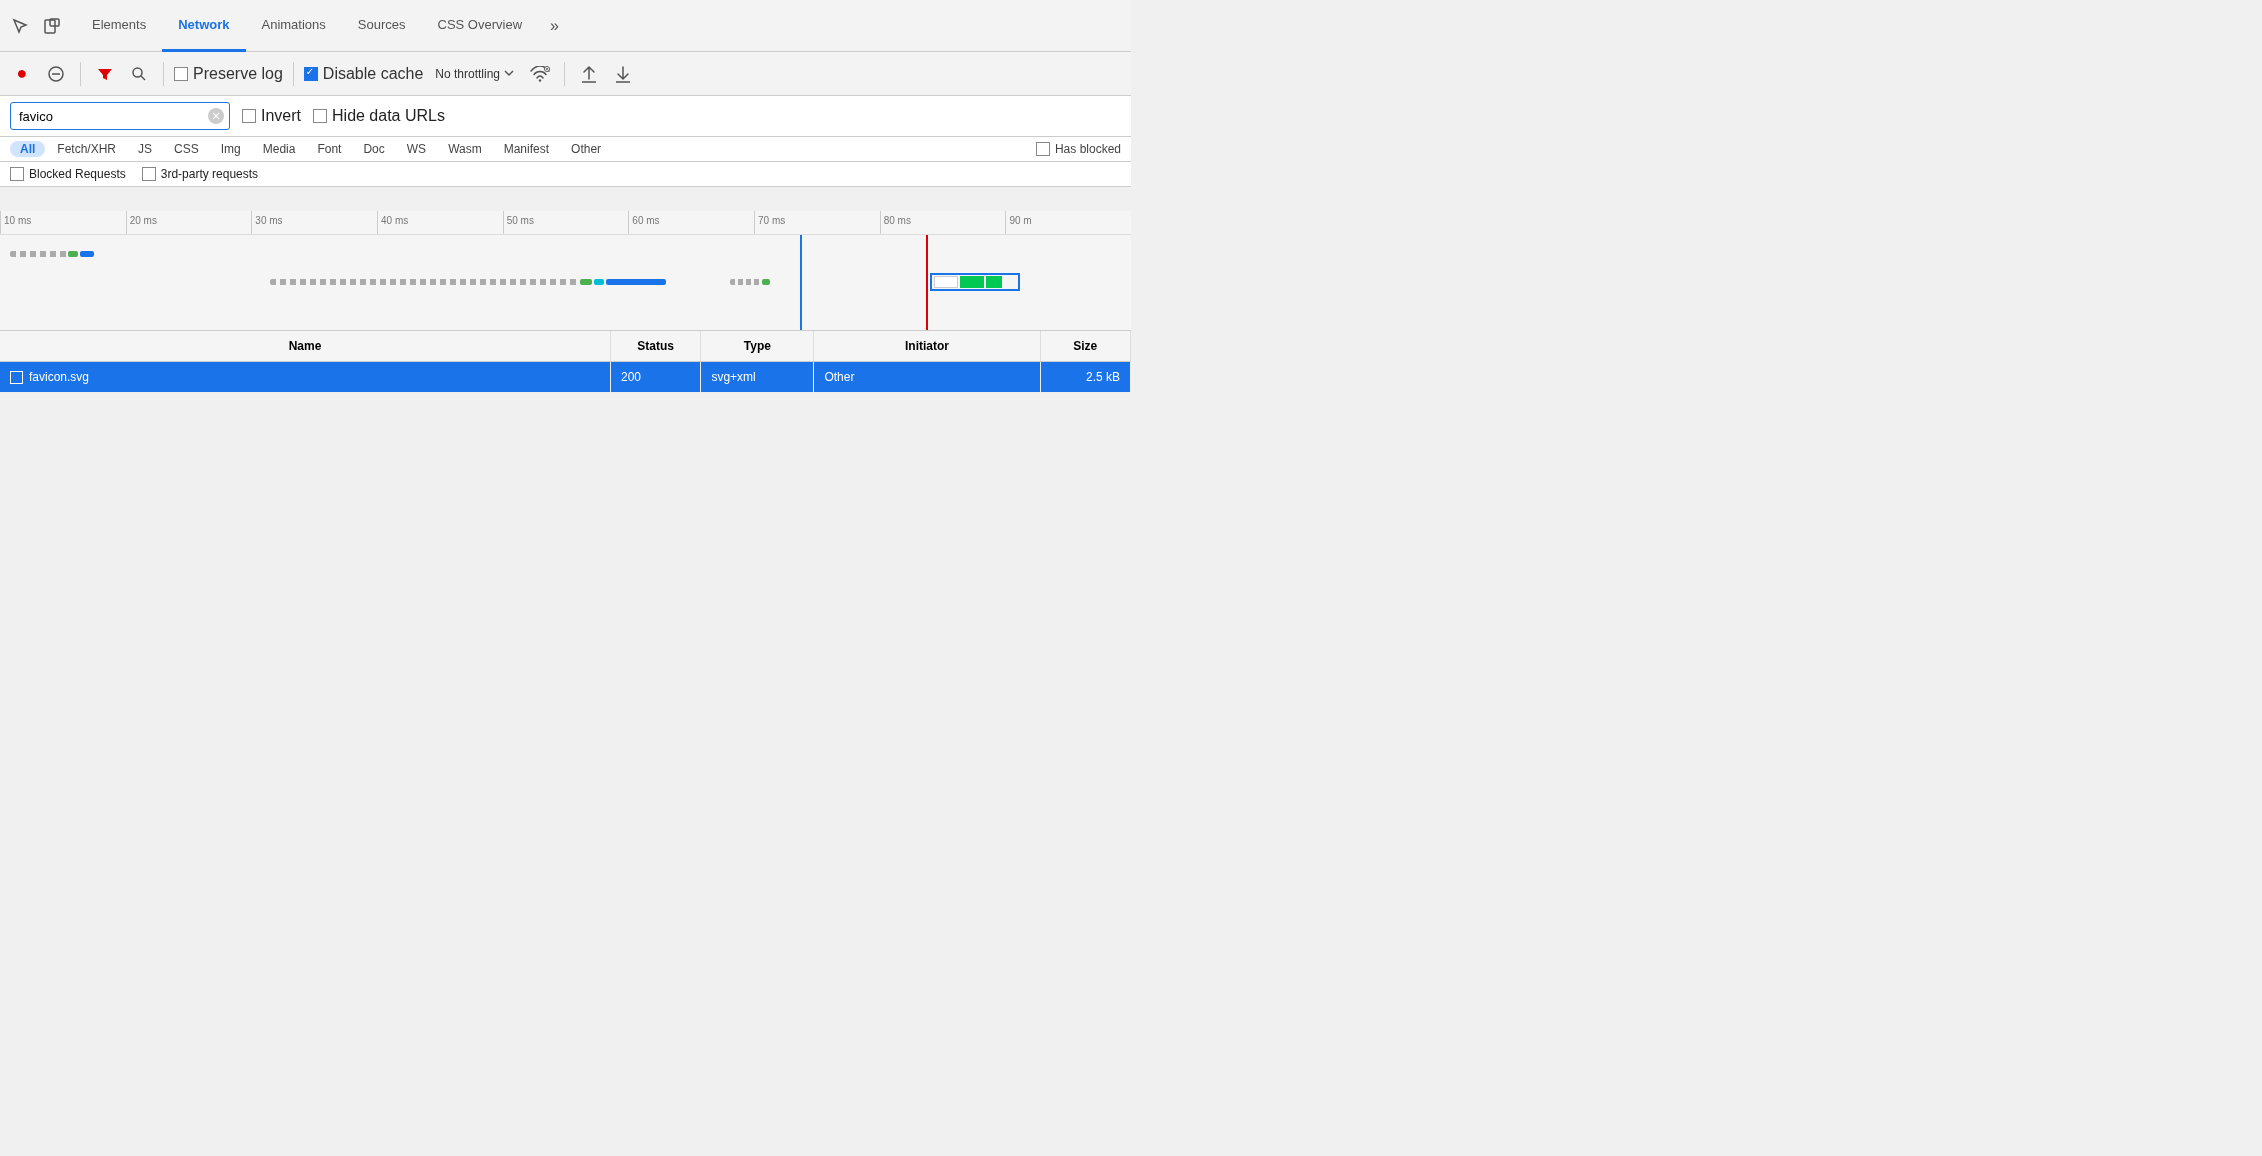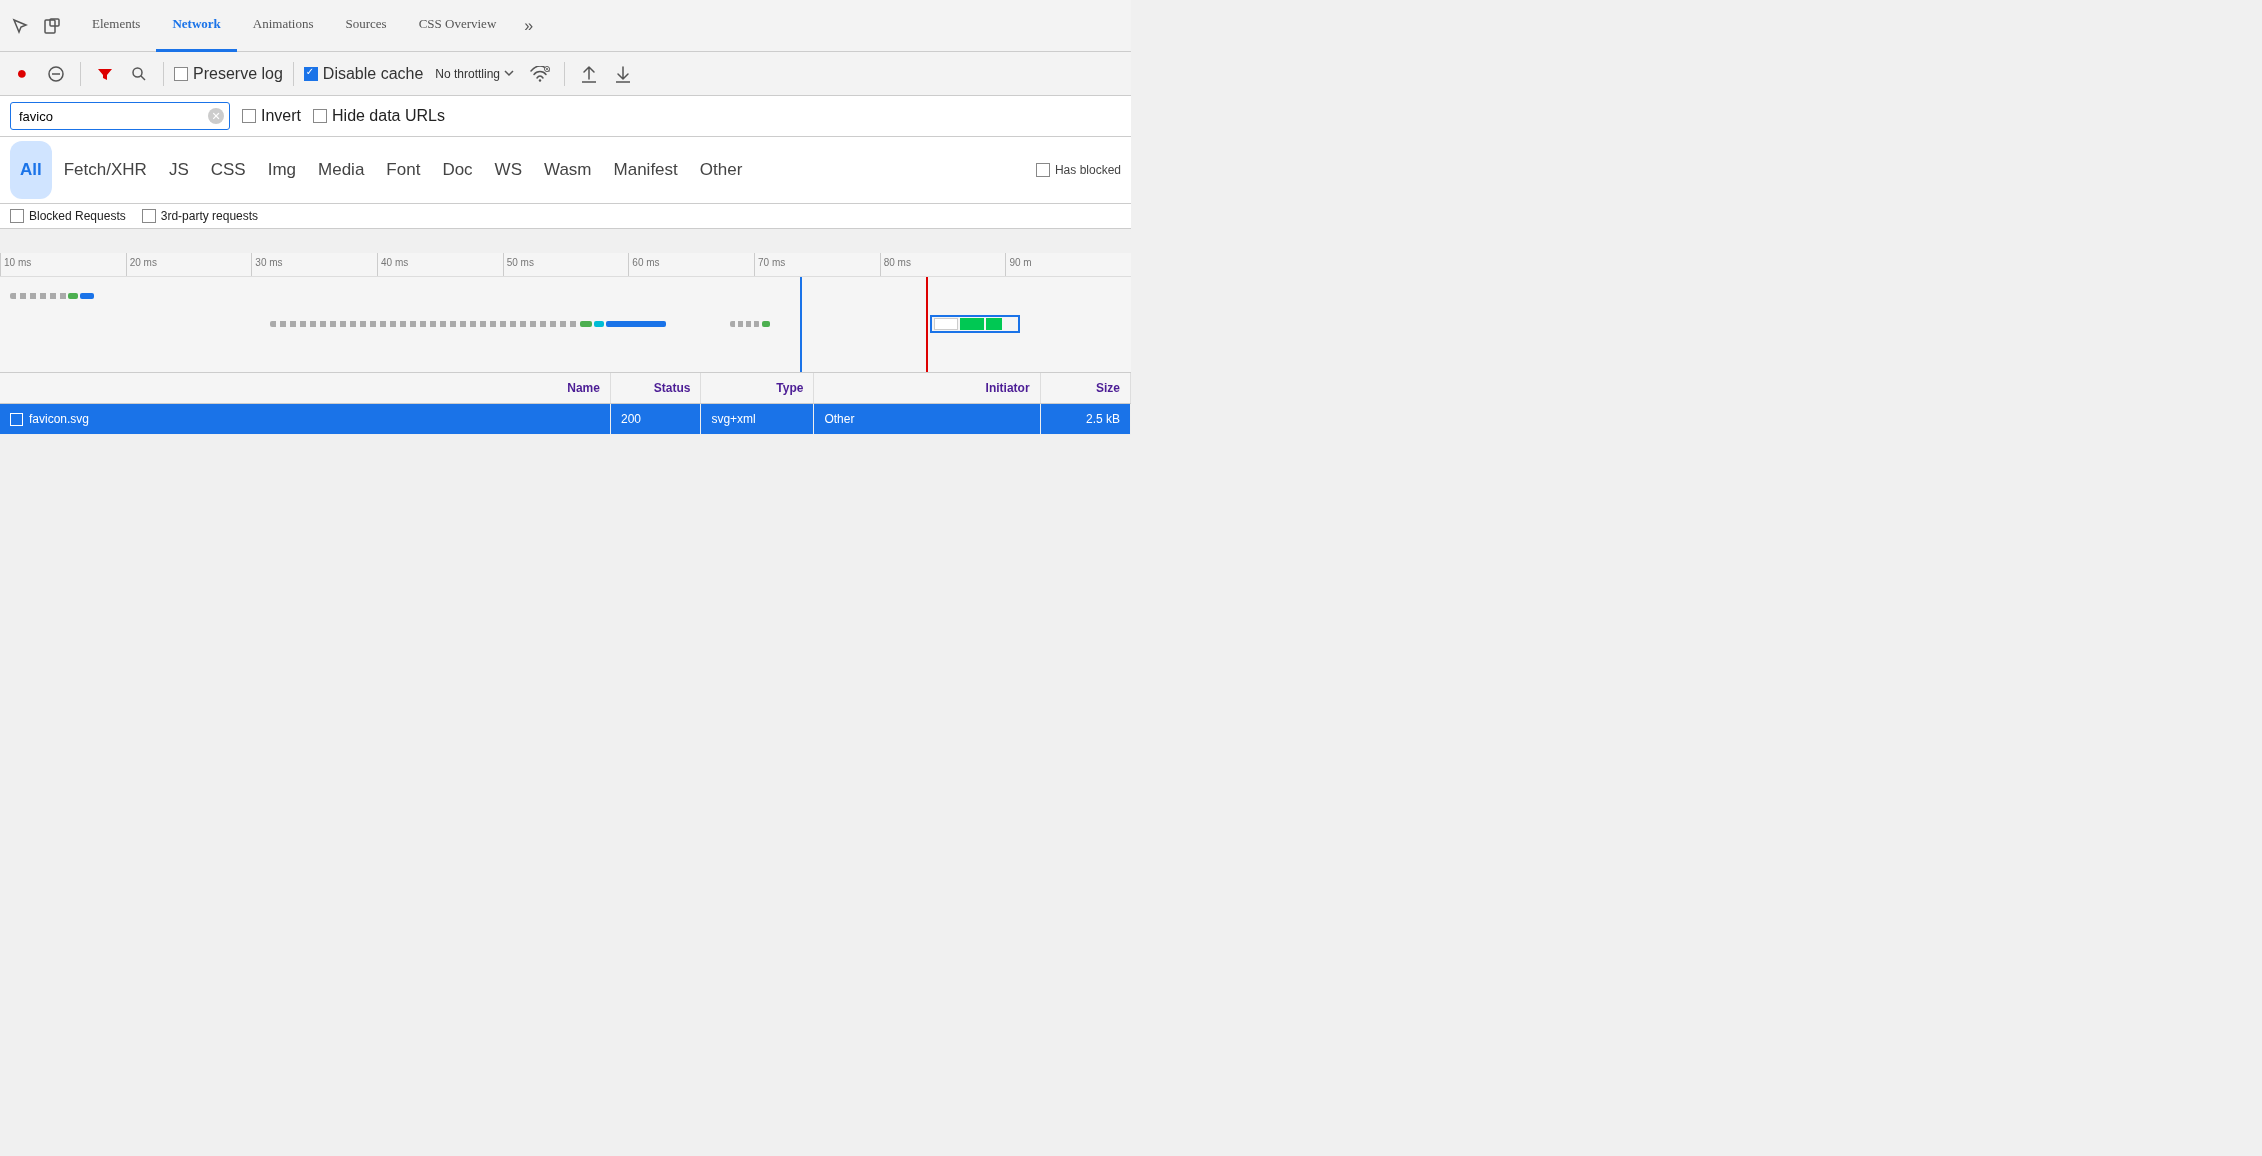--- a/index.html
+++ b/index.html
@@ -40,21 +40,20 @@
     .tab-item {
       padding: 0 16px;
       height: 52px;
       display: flex;
       align-items: center;
       cursor: pointer;
       font-size: 13px;
       color: #555;
       border-bottom: 3px solid transparent;
       white-space: nowrap;
-      font-family: Liberation Serif, serif;
     }
     .tab-item.active {
       color: #1a73e8;
       border-bottom: 3px solid #1a73e8;
       font-weight: 600;
     }
     .tab-more {
       margin-left: 4px;
       font-size: 16px;
       color: #555;
@@ -180,24 +179,24 @@
     .type-filter-bar {
       display: flex;
       align-items: center;
       background: white;
       border-bottom: 1px solid #ccc;
       padding: 4px 10px;
       gap: 2px;
       flex-wrap: wrap;
     }
     .type-btn {
-      padding: 19px 10px;
+      padding: 1px 10px;
       border-radius: 12px;
       cursor: pointer;
-      font-size: 17px;
+      font-size: 12px;
       color: #444;
       border: none;
       background: none;
     }
     .type-btn.active {
       background: #d0e4ff;
       color: #1a73e8;
       font-weight: 600;
     }
     .has-blocked {
@@ -271,28 +270,28 @@
       background: #d00;
     }
 
     
     .network-table {
       width: 100%;
       border-collapse: collapse;
       background: white;
     }
     .network-table th {
-      text-align: right;
+      text-align: center;
       padding: 8px 10px;
       font-weight: 600;
       font-size: 12px;
       background: #f5f5f5;
       border-bottom: 1px solid #ccc;
       border-right: 1px solid #ddd;
-      color: #4c1d95;
+      color: #000000;
     }
     .network-table td {
       padding: 8px 10px;
       font-size: 12px;
       border-bottom: 1px solid #eee;
       border-right: 1px solid #eee;
     }
     .network-table tr.selected td {
       background: #1a73e8;
       color: white;

